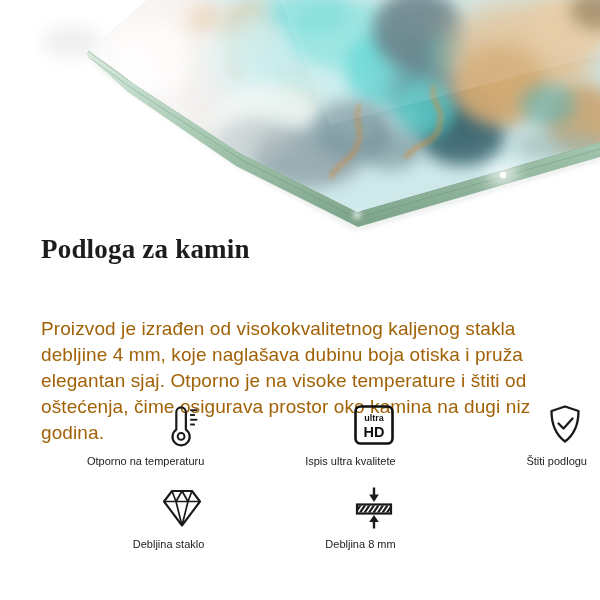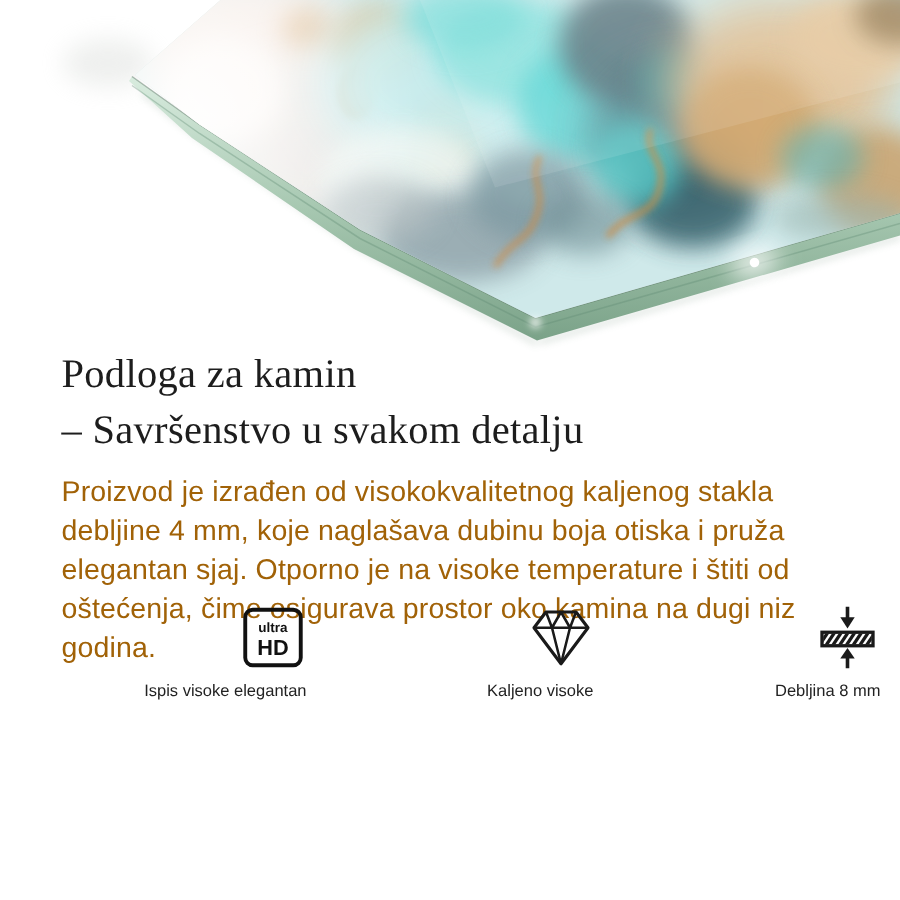--- a/index.html
+++ b/index.html
@@ -6,21 +6,21 @@
   body{
     width:600px;height:600px;position:relative;overflow:hidden;
     background:#ffffff;
     font-family:"Liberation Sans","DejaVu Sans",sans-serif;
     color:#1a1a1a;
   }
   .hero{position:absolute;top:0;left:0;width:600px;height:240px;}
   .heading{
     position:absolute;left:41px;top:231px;
     font-family:"Liberation Serif","DejaVu Serif",serif;
-    font-weight:400;font-size:27px;line-height:37px;color:#1d1d1d;
+    font-weight:700;font-size:27px;line-height:37px;color:#1d1d1d;
     letter-spacing:.2px;white-space:nowrap;
   }
   .desc{
     position:absolute;left:41px;top:316px;width:528px;
     font-size:19px;line-height:26px;color:#a16207;letter-spacing:.1px;
   }
   .features{
     position:absolute;left:13px;top:401px;width:574px;
     display:grid;grid-template-columns:1fr 1fr 1fr;row-gap:17px;
   }
@@ -110,48 +110,69 @@
     <line x1="-48" y1="0" x2="48" y2="0" stroke="#ffffff" stroke-width="2.6" opacity="0.95" filter="url(#bS)"></line>
     <line x1="0" y1="-30" x2="0" y2="56" stroke="#ffffff" stroke-width="2.2" opacity="0.9" filter="url(#bS)"></line>
     <circle r="3.2" fill="#ffffff"></circle>
   </g>
   <circle cx="357" cy="215" r="4" fill="#ffffff" opacity="0.7" filter="url(#bS)"></circle>
 </svg>
 </div>
 
 <div class="heading">
   <div>Podloga za kamin</div>
-  <div>– Savršenstvo u svakom detalju</div>
 </div>
 
 <div class="desc">Proizvod je izrađen od visokokvalitetnog kaljenog stakla debljine 4 mm, koje naglašava dubinu boja otiska i pruža elegantan sjaj. Otporno je na visoke temperature i štiti od oštećenja, čime osigurava prostor oko kamina na dugi niz godina.</div>
 
 <div class="features">
 
+  <div class="feature">
+    <div class="icon-box">
+      <svg width="42" height="44" viewBox="0 0 44 44">
+        <path d="M15 26.8 A9 9 0 1 0 25 26.8 L25 8.5 A5 5 0 0 0 15 8.5 Z" fill="none" stroke="#1a1a1a" stroke-width="2.3" stroke-linejoin="round"></path>
+        <circle cx="20" cy="34" r="3.6" fill="none" stroke="#1a1a1a" stroke-width="2"></circle>
+        <line x1="29.5" y1="6.5" x2="37" y2="6.5" stroke="#1a1a1a" stroke-width="2"></line>
+        <line x1="29.5" y1="11.5" x2="34.5" y2="11.5" stroke="#1a1a1a" stroke-width="2"></line>
+        <line x1="29.5" y1="16.5" x2="37" y2="16.5" stroke="#1a1a1a" stroke-width="2"></line>
+        <line x1="29.5" y1="21.5" x2="34.5" y2="21.5" stroke="#1a1a1a" stroke-width="2"></line>
+      </svg>
+    </div>
+    <div class="label">Otporno na temperaturu</div>
+  </div>
 
   <div class="feature">
     <div class="icon-box">
       <svg width="44" height="44" viewBox="0 0 44 44">
         <rect x="3.5" y="3.5" width="37" height="37" rx="5" fill="none" stroke="#111111" stroke-width="2.6"></rect>
         <text x="22" y="18" text-anchor="middle" font-size="9" font-weight="700" fill="#111111">ultra</text>
         <text x="22" y="33.5" text-anchor="middle" font-size="14.5" font-weight="700" fill="#111111">HD</text>
       </svg>
     </div>
-    <div class="label">Ispis visoke elegantan</div>
-  </div>
-
+    <div class="label">Ispis ultra kvalitete</div>
+  </div>
+
+  <div class="feature">
+    <div class="icon-box">
+      <svg width="44" height="44" viewBox="0 0 44 44">
+        <path d="M22 3.5 L35.5 8 C35.5 21 31.5 31.5 22 38.5 C12.5 31.5 8.5 21 8.5 8 Z" fill="none" stroke="#1a1a1a" stroke-width="2.3" stroke-linejoin="round"></path>
+        <path d="M15.5 20.5 L20.5 25.5 L29.5 15.5" fill="none" stroke="#1a1a1a" stroke-width="2.3" stroke-linecap="round" stroke-linejoin="round"></path>
+      </svg>
+    </div>
+    <div class="label">Štiti podlogu</div>
+  </div>
 
   <div class="feature">
     <div class="icon-box">
       <svg width="44" height="44" viewBox="0 0 44 44">
         <path d="M12 5 L32 5 L40 15.5 L22 39.5 L4 15.5 Z" fill="none" stroke="#1a1a1a" stroke-width="2.1" stroke-linejoin="round"></path>
         <path d="M4 15.5 L40 15.5 M12 5 L16 15.5 M32 5 L28 15.5 M22 5 L16 15.5 M22 5 L28 15.5 M16 15.5 L22 39.5 M28 15.5 L22 39.5" fill="none" stroke="#1a1a1a" stroke-width="1.7" stroke-linejoin="round"></path>
       </svg>
     </div>
-    <div class="label">Kaljeno visoke</div>
+    <div class="label">Debljina staklo</div>
   </div>
 
 
   <div class="feature">
     <div class="icon-box">
       <svg width="44" height="44" viewBox="0 0 44 44">
         <defs>
             <clipPath id="barClip">
               <rect x="5.8" y="19.4" width="32.4" height="7.2"></rect>
             </clipPath>

